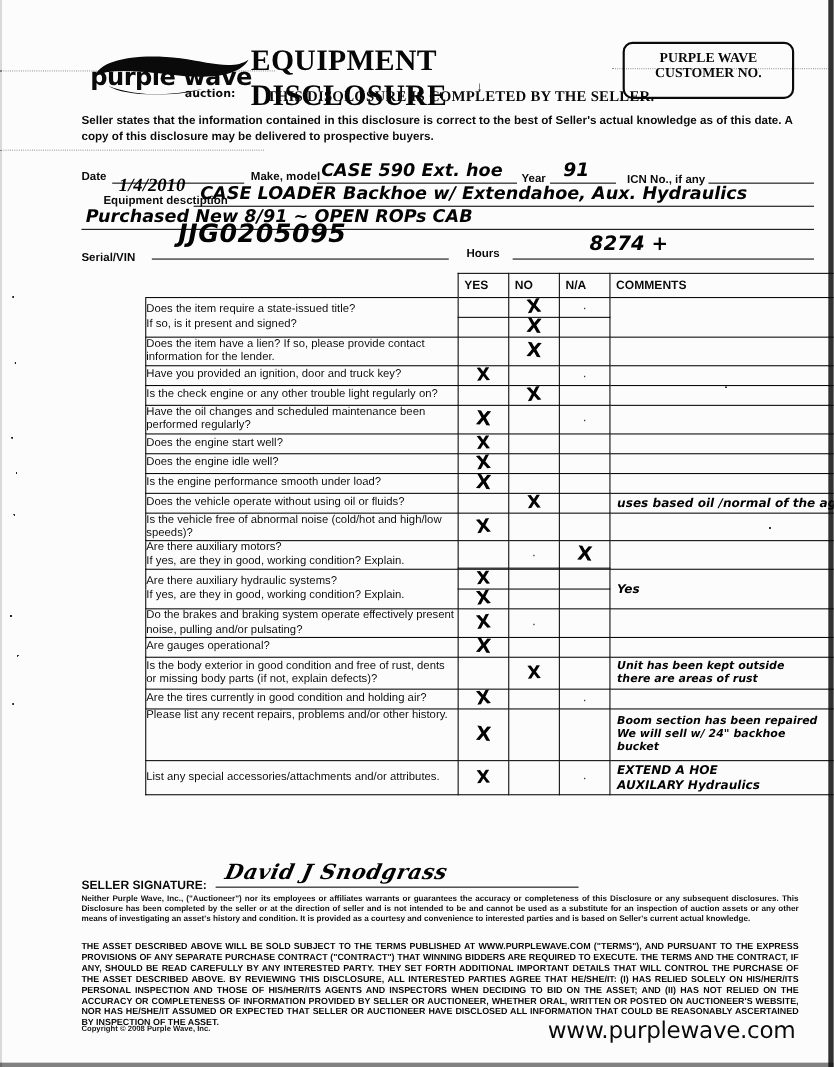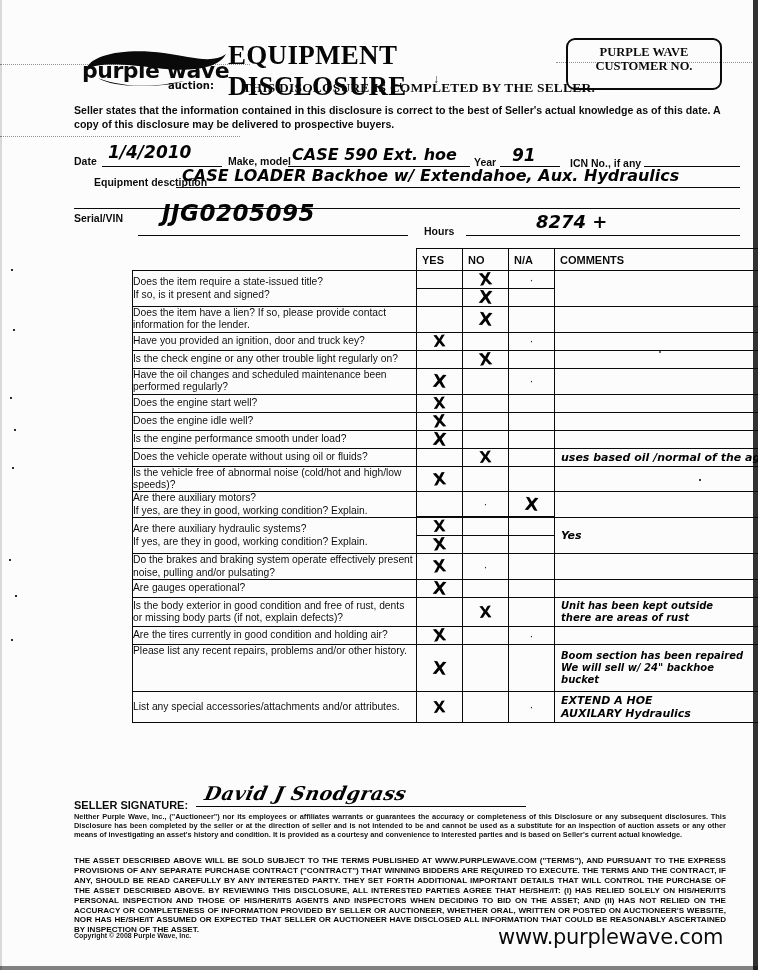--- a/index.html
+++ b/index.html
@@ -114,41 +114,42 @@
 
   <div class="custbox">
     <div class="l1">PURPLE WAVE</div>
     <div>CUSTOMER NO.</div>
   </div>
 
   <div class="sellerstate">Seller states that the information contained in this disclosure is correct to the best of Seller's actual knowledge as of this date. A copy of this disclosure may be delivered to prospective buyers.</div>
 
   <div class="fld-label" style="left:74px;top:155px;">Date</div>
   <div class="fld-line" style="left:102px;top:166px;width:120px;"></div>
-  <div class="hw" style="left:108px;top:142px;font-size:17px;">1/4/2010</div>
+  <div class="hw" style="left:108px;top:159px;font-size:17px;font-family:Liberation Serif, serif;">1/4/2010</div>
 
   <div class="fld-label" style="left:228px;top:155px;">Make, model</div>
   <div class="fld-line" style="left:288px;top:166px;width:182px;"></div>
   <div class="hw" style="left:292px;top:145px;font-size:16px;">CASE 590 Ext. hoe</div>
 
   <div class="fld-label" style="left:474px;top:156px;">Year</div>
   <div class="fld-line" style="left:500px;top:166px;width:60px;"></div>
   <div class="hw" style="left:512px;top:145px;font-size:17px;">91</div>
 
   <div class="fld-label" style="left:570px;top:157px;">ICN No., if any</div>
   <div class="fld-line" style="left:644px;top:166px;width:96px;"></div>
   <span class="hw" style="left:648px;top:150px;font-size:15px;"></span>
 
   <div class="fld-label" style="left:74px;top:176px;padding-left:20px;">Equipment desctiption</div>
   <div class="fld-line" style="left:176px;top:187px;width:564px;"></div>
   <div class="hw" style="left:182px;top:166px;font-size:16px;">CASE LOADER Backhoe w/ Extendahoe, Aux. Hydraulics</div>
 
   <div class="fld-line" style="left:74px;top:208px;width:666px;"></div>
-
-  <div class="fld-label" style="left:74px;top:212px;text-align:center;">Serial/VIN</div>
+  <div class="hw" style="left:78px;top:187px;font-size:16px;">Purchased New 8/91 ~ OPEN ROPs CAB</div>
+
+  <div class="fld-label" style="left:74px;top:228px;text-align:center;">Serial/VIN</div>
   <div class="fld-line" style="left:138px;top:235px;width:270px;"></div>
   <div class="hw" style="left:162px;top:200px;font-size:23px;letter-spacing:.5px;">JJG0205095</div>
 
   <div class="fld-label" style="left:424px;top:225px;">Hours</div>
   <div class="fld-line" style="left:466px;top:235px;width:274px;"></div>
   <div class="hw" style="left:488px;top:211px;font-size:18px;margin-left:48px;">8274 +</div>
 
   <table id="tbl">
     <thead>
         <tr>

